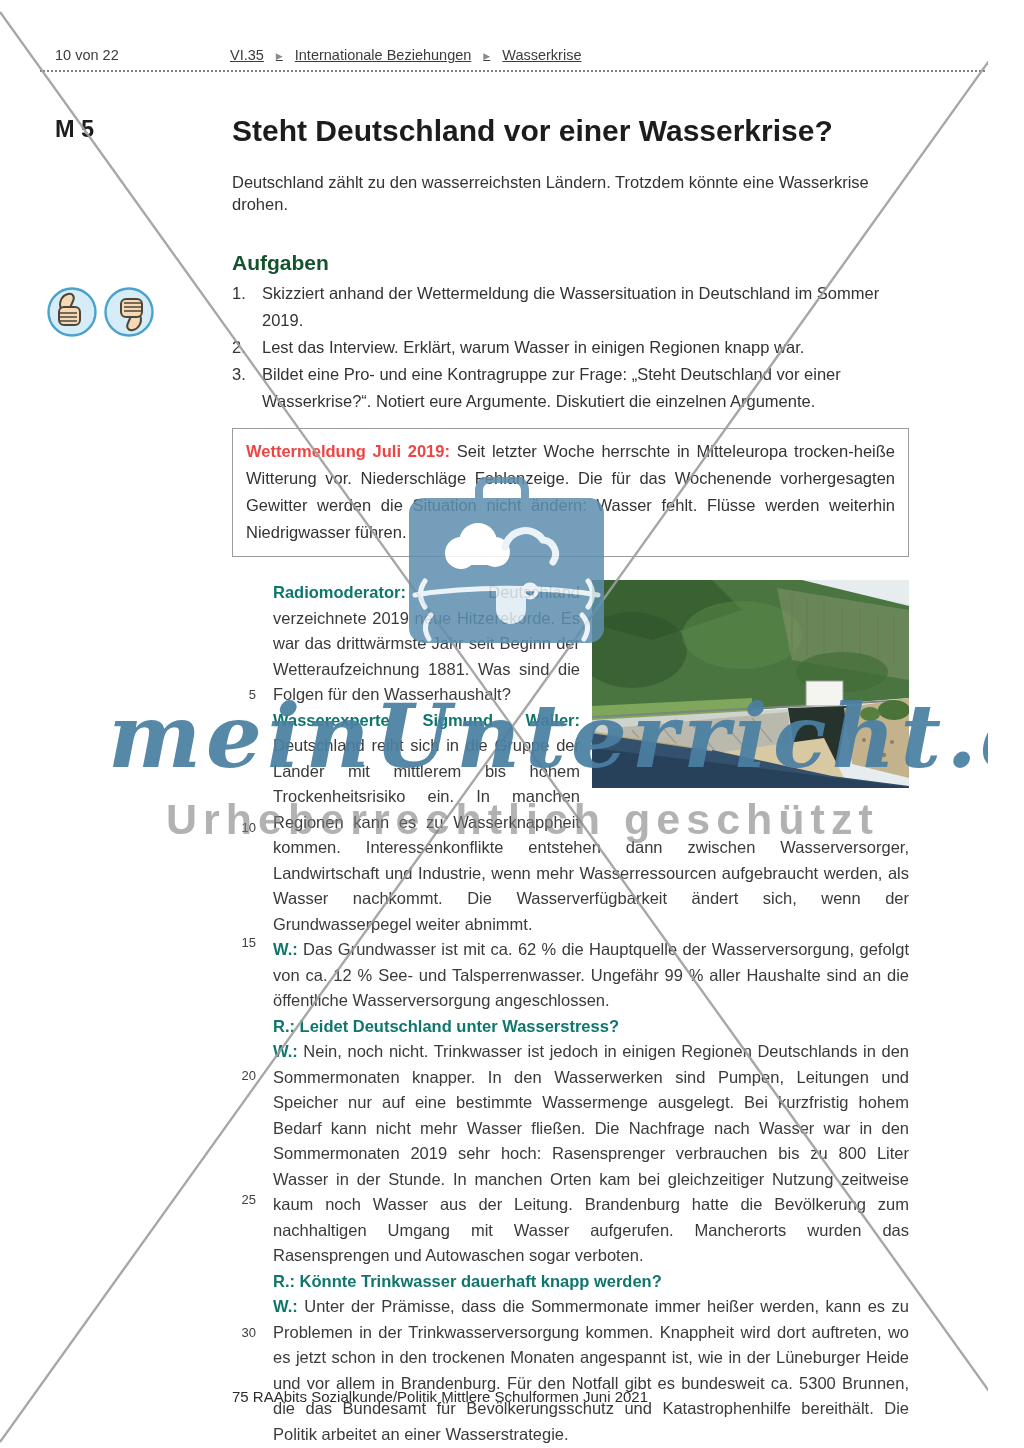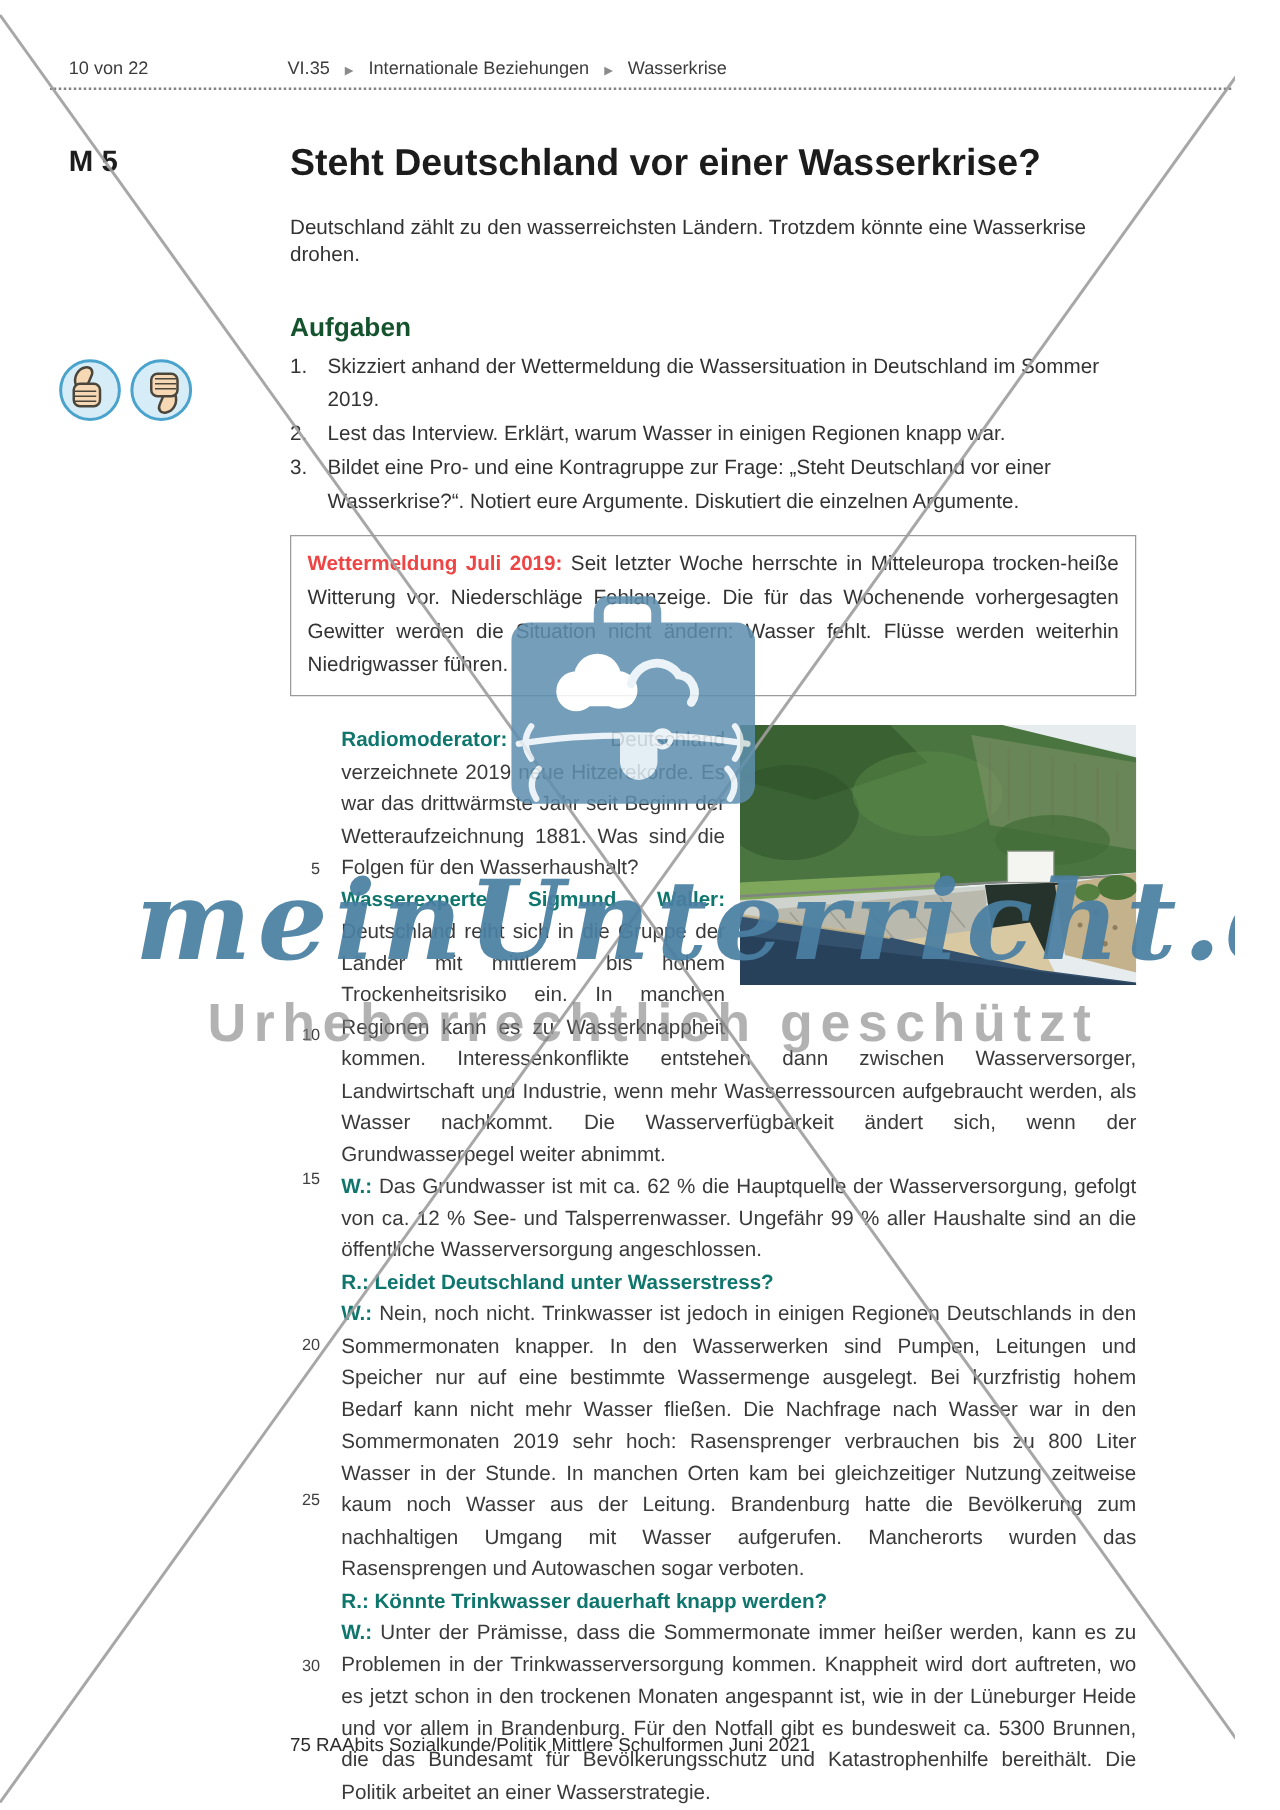--- a/index.html
+++ b/index.html
@@ -1,21 +1,21 @@
 <!DOCTYPE html>
 <html><head>
 <meta charset="utf-8">
 <style>
   html,body{margin:0;padding:0;background:#ffffff;}
   .page{position:relative;width:988px;height:1448px;background:#fff;overflow:hidden;
         font-family:"Liberation Sans",sans-serif;-webkit-font-smoothing:antialiased;}
 
   
   .hdr-page{position:absolute;left:55px;top:47px;font-size:14.5px;color:#3c3c3c;}
-  .hdr-crumbs{position:absolute;left:230px;top:47px;font-size:14.5px;color:#3c3c3c;display:flex;align-items:center;gap:12px;}
+  .hdr-crumbs{position:absolute;left:230px;top:47px;font-size:14.5px;color:#3c3c3c;display:flex;align-items:center;gap:12px;text-decoration:underline;}
   .crumb-arrow{font-size:9px;color:#8a8a8a;position:relative;top:1px;}
   .hdr-rule{position:absolute;left:40px;top:70px;width:945px;border-top:2px dotted #828282;height:0;}
 
   
   .m-label{position:absolute;left:55px;top:116px;font-size:23.5px;font-weight:bold;color:#1d1d1d;text-align:center;}
   .thumbs{position:absolute;left:46px;top:286px;display:flex;gap:5px;}
 
   
   .main{position:absolute;left:232px;top:116px;width:677px;}
   .title{font-size:30px;line-height:30px;font-weight:bold;color:#1c1c1c;margin:0;}

